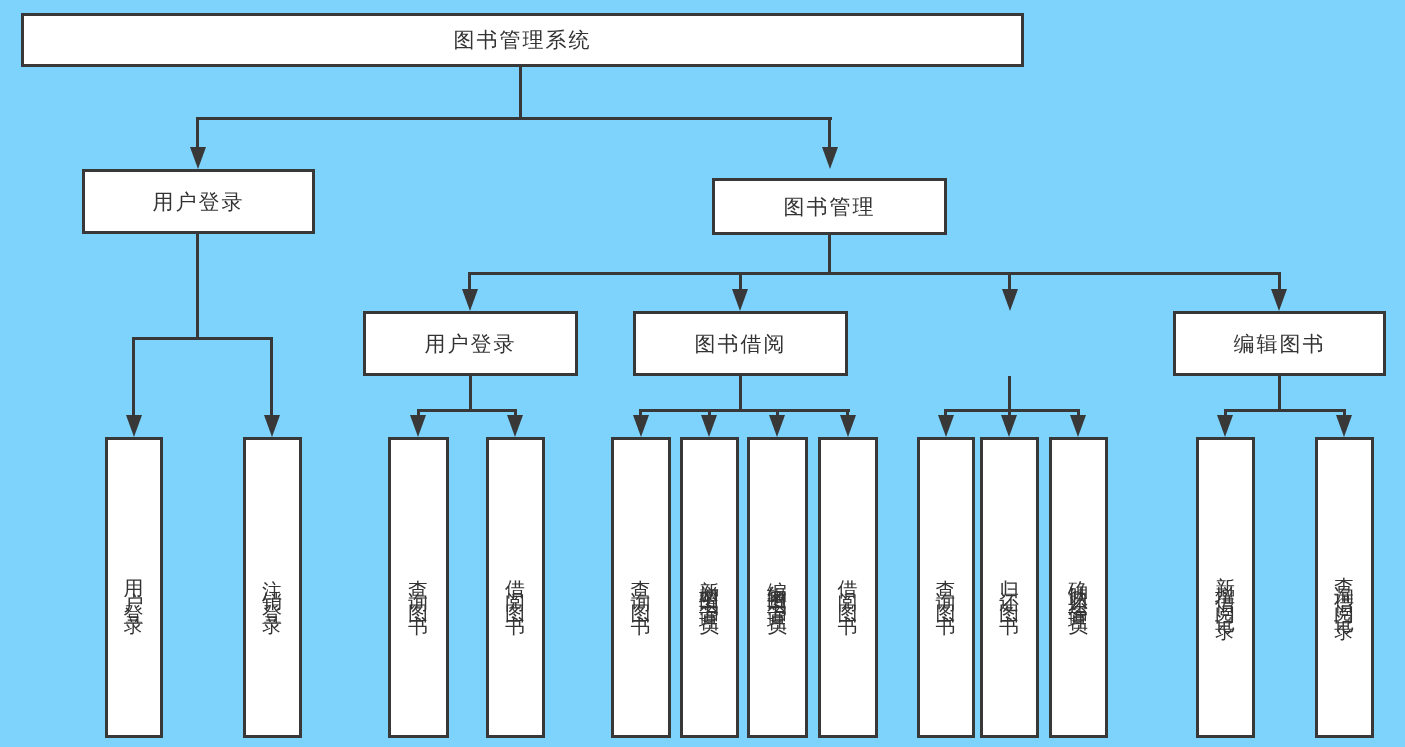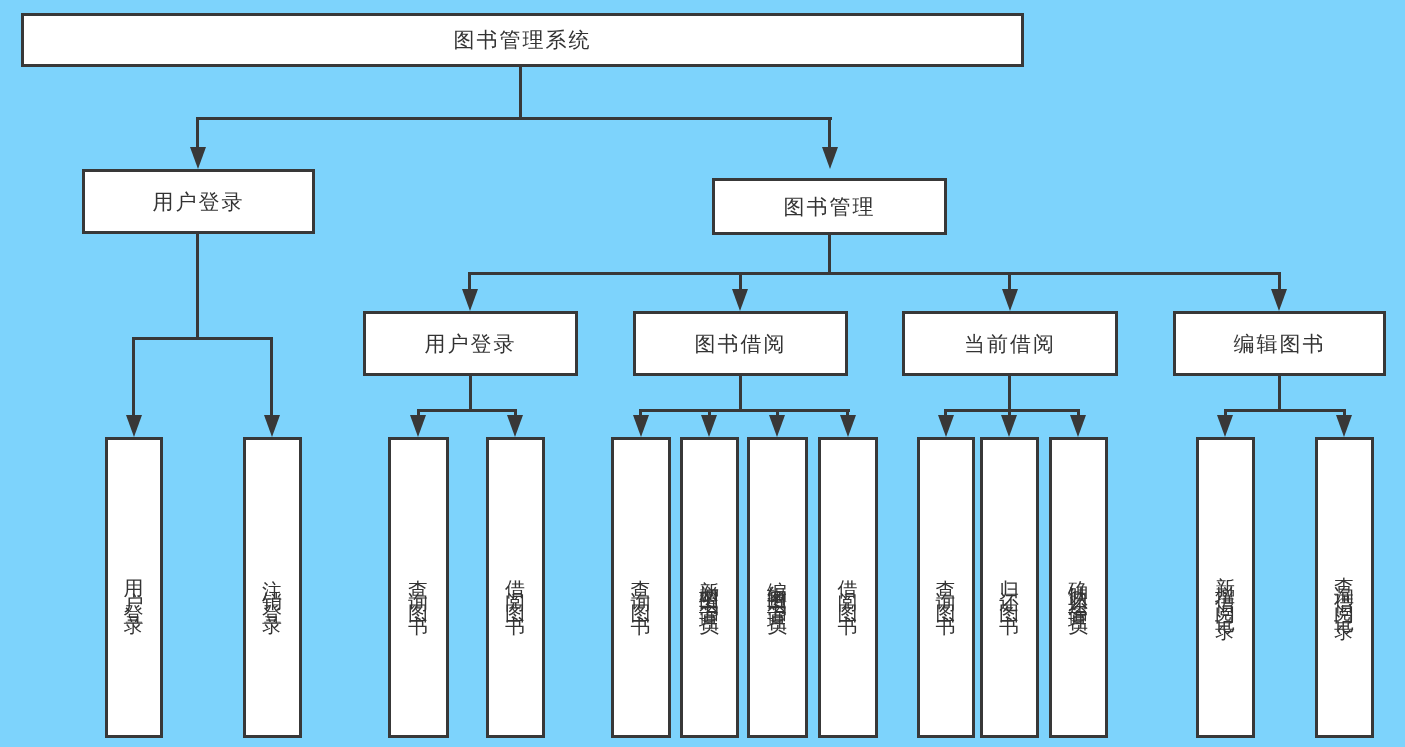--- a/index.html
+++ b/index.html
@@ -69,23 +69,20 @@
   <div class="line" style="left:1008px;top:272px;width:3px;height:20px;"></div>
   <div class="arrow" style="left:1002px;top:289px;"></div>
   <div class="line" style="left:1278px;top:272px;width:3px;height:20px;"></div>
   <div class="arrow" style="left:1271px;top:289px;"></div>
 
   <div class="box" style="left:363px;top:311px;width:215px;height:65px;">
     <span class="hlabel">用户登录</span>
   </div>
   <div class="box" style="left:633px;top:311px;width:215px;height:65px;">
     <span class="hlabel">图书借阅</span>
-  </div>
-  <div class="box" style="left:902px;top:311px;width:216px;height:65px;">
-    <span class="hlabel">当前借阅</span>
   </div>
   <div class="box" style="left:1173px;top:311px;width:213px;height:65px;">
     <span class="hlabel">编辑图书</span>
   </div>
 
   <div class="line" style="left:469px;top:376px;width:3px;height:33px;"></div>
   <div class="line" style="left:417px;top:409px;width:100px;height:3px;"></div>
   <div class="line" style="left:417px;top:409px;width:3px;height:10px;"></div>
   <div class="arrow" style="left:410px;top:415px;"></div>
   <div class="line" style="left:514px;top:409px;width:3px;height:10px;"></div>

